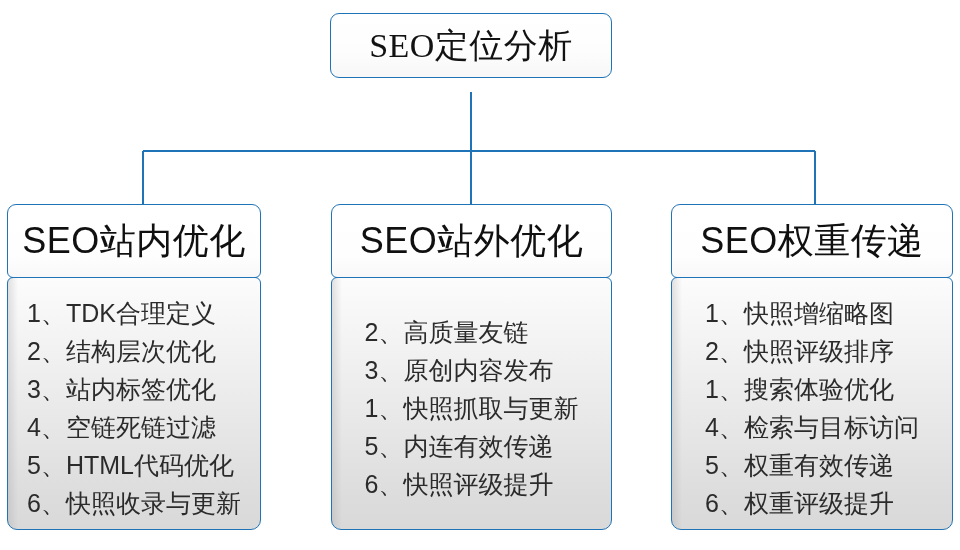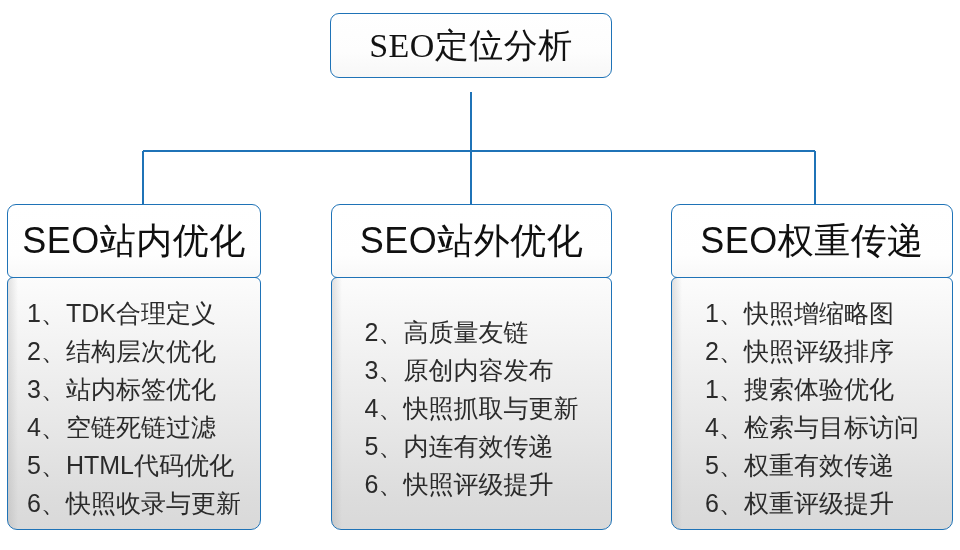--- a/index.html
+++ b/index.html
@@ -147,21 +147,21 @@
   </div>
 
   <div class="column col-2">
     <div class="branch-header">
       <span class="branch-title">SEO站外优化</span>
     </div>
     <div class="branch-list">
       <div class="list-inner">
         <div class="list-item">2、高质量友链</div>
         <div class="list-item">3、原创内容发布</div>
-        <div class="list-item">4、快照抓取与更新</div>
+        <div class="list-item">1、快照抓取与更新</div>
         <div class="list-item">5、内连有效传递</div>
         <div class="list-item">6、快照评级提升</div>
       </div>
     </div>
   </div>
 
   <div class="column col-3">
     <div class="branch-header">
       <span class="branch-title">SEO权重传递</span>
     </div>

